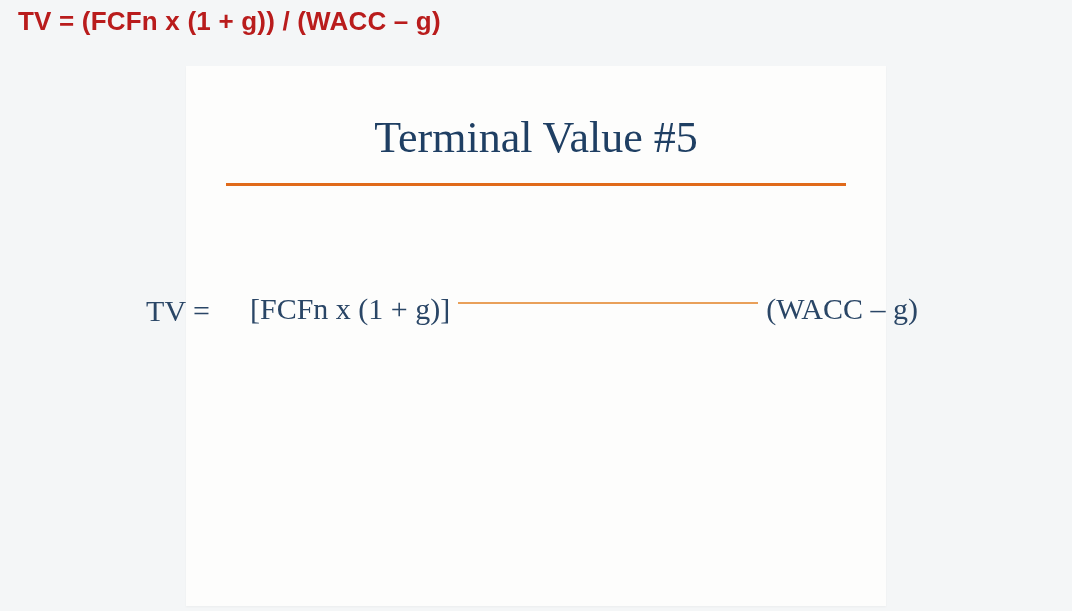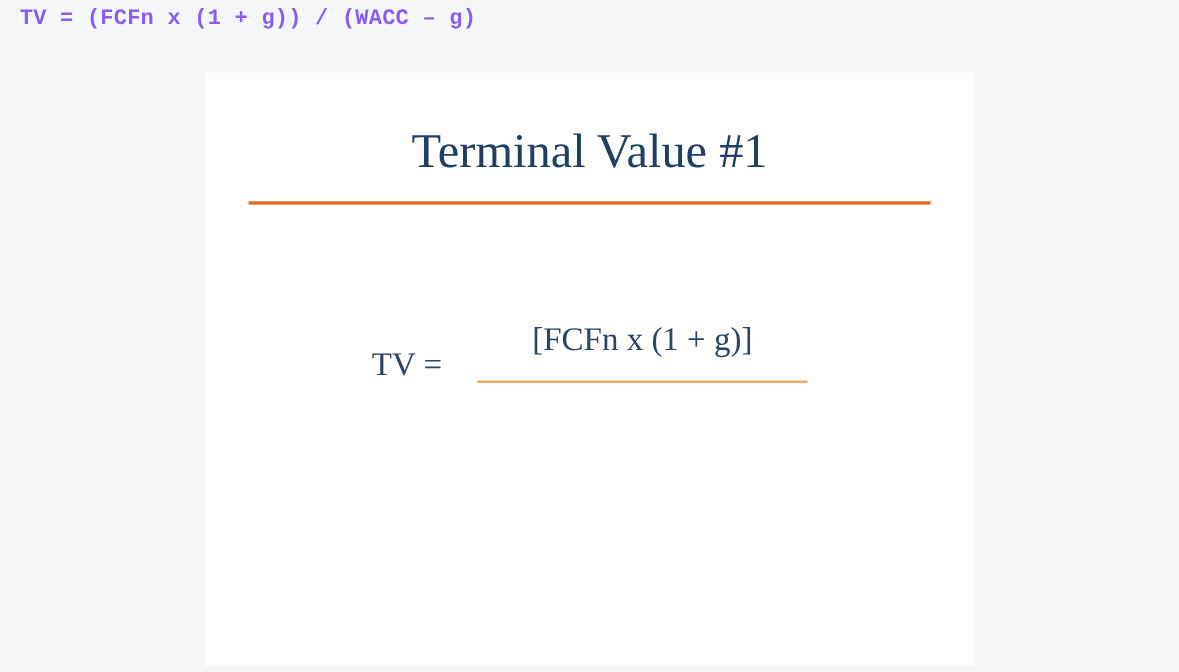--- a/index.html
+++ b/index.html
@@ -11,24 +11,23 @@
     font-family: "Segoe UI", "Helvetica Neue", Arial, sans-serif;
     color: #1c3a5a;
     overflow: hidden;
   }
 
   .top-formula {
     position: absolute;
     left: 18px;
     top: 6px;
     font-weight: 700;
-    font-size: 20px;
-    color: #8b5cf6;
+    font-size: 26px;
+    color: #b91c1c;
     letter-spacing: 0.2px;
-    font-family: Liberation Mono, monospace;
   }
 
   .card {
     position: absolute;
     left: 186px;
     top: 66px;
     width: 700px;
     height: 540px;
     background: #fdfdfc;
     box-shadow: 0 1px 2px rgba(0,0,0,0.04);
@@ -62,21 +61,20 @@
     font-size: 30px;
   }
 
   .tv-eq {
     white-space: nowrap;
     padding-top: 4px;
   }
 
   .fraction {
     display: flex;
-    flex-direction: column;
     align-items: center;
   }
 
   .frac-top, .frac-bottom {
     padding: 6px 8px;
     text-align: center;
     white-space: nowrap;
   }
 
   .frac-rule {
@@ -87,26 +85,27 @@
   }
 </style>
 </head>
 <body>
 
 <div class="top-formula">TV  =  (FCFn x (1 + g))  /  (WACC – g)</div>
 
 <div class="card">
 
   <div class="card-title">
-    <span>Terminal Value #1</span><br>
+    <span>Terminal Value #5</span><br>
   </div>
 
   <div class="title-rule"></div>
 
   <div class="formula-wrap">
     <div class="tv-eq">TV =</div>
     <div class="fraction">
       <div class="frac-top">[FCFn  x  (1 + g)]</div>
       <div class="frac-rule"></div>
+      <div class="frac-bottom">(WACC – g)</div>
     </div>
   </div>
 
 </div>
 
 </body></html>

